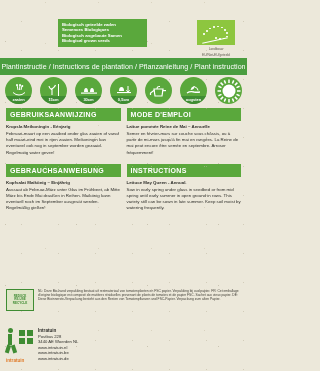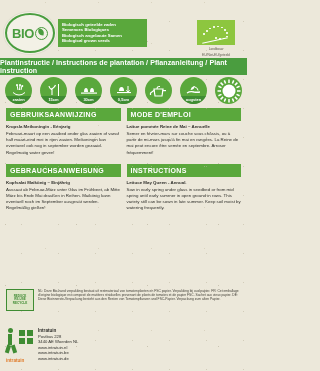--- a/index.html
+++ b/index.html
@@ -36,21 +36,21 @@
   .eu-logo{position:absolute;left:197px;top:20px;text-align:center;}
   .eu-leaf{width:38px;height:25px;background:#8dc63f;position:relative;}
   .eu-stars{position:absolute;inset:0;}
   .eu-stars i{position:absolute;width:1.6px;height:1.6px;background:#fff;border-radius:50%;}
   .eu-stem{position:absolute;left:5px;bottom:4px;width:26px;height:1px;background:#fff;
     transform:rotate(-12deg);}
   .eu-cap{font-size:3.2px;color:#5d5a4e;line-height:4px;margin-top:2px;}
 
   
   .navbar{height:17px;background:#4a9d3f;display:flex;align-items:center;justify-content:center;}
-  .navbar span{color:#fff;font-weight:bold;font-size:7.1px;letter-spacing:.05px;}
+  .navbar span{color:#fff;font-weight:normal;font-size:7.1px;letter-spacing:.05px;}
 
   
   .icons{height:31px;display:flex;align-items:center;justify-content:space-between;
     padding:0 5px;}
   .ico{width:27px;height:27px;border-radius:50%;background:#5aa83c;position:relative;
     display:flex;align-items:center;justify-content:center;overflow:hidden;}
   .ico svg{display:block;}
   .ico .lbl{position:absolute;bottom:2.5px;left:0;right:0;text-align:center;
     font-size:4px;color:#fff;font-weight:bold;}
   .ico .band{position:absolute;left:0;right:0;bottom:0;height:8px;background:#3f8c33;}
@@ -81,26 +81,20 @@
   .addr b{font-size:4.6px;}
   .addr .w{color:#2f2f2b;}
 </style>
 </head>
 <body>
 
 <div class="speckles"></div>
 
 <div class="top">
 
-  <div class="bio-badge">
-    <div class="bio-inner">
-      <span class="bio-txt">BIO</span>
-      <span class="bio-leaf"></span>
-    </div>
-  </div>
 
   <div class="bio-claims">
     <div>Biologisch geteelde zaden</div>
     <div>Semences Biologiques</div>
     <div>Biologisch angebaute Samen</div>
     <div>Biological grown seeds</div>
   </div>
 
   <div class="eu-logo">
     <div class="eu-leaf">

